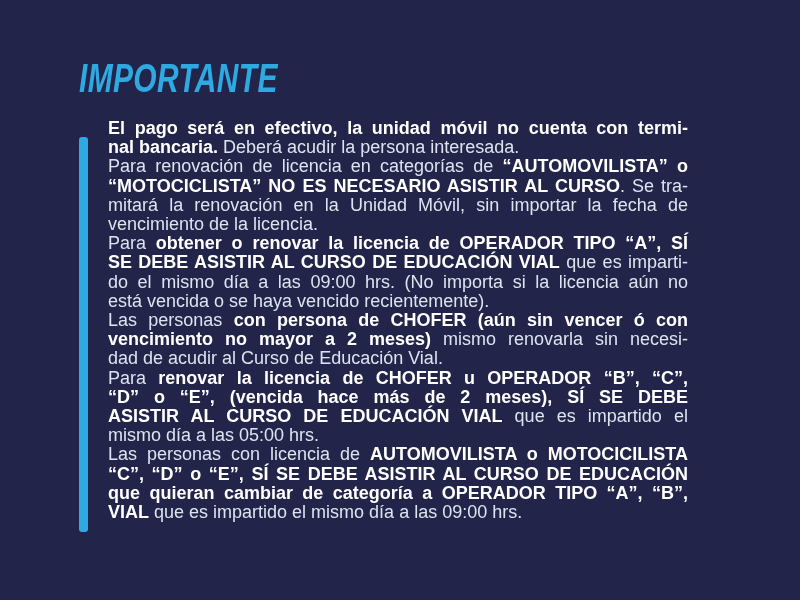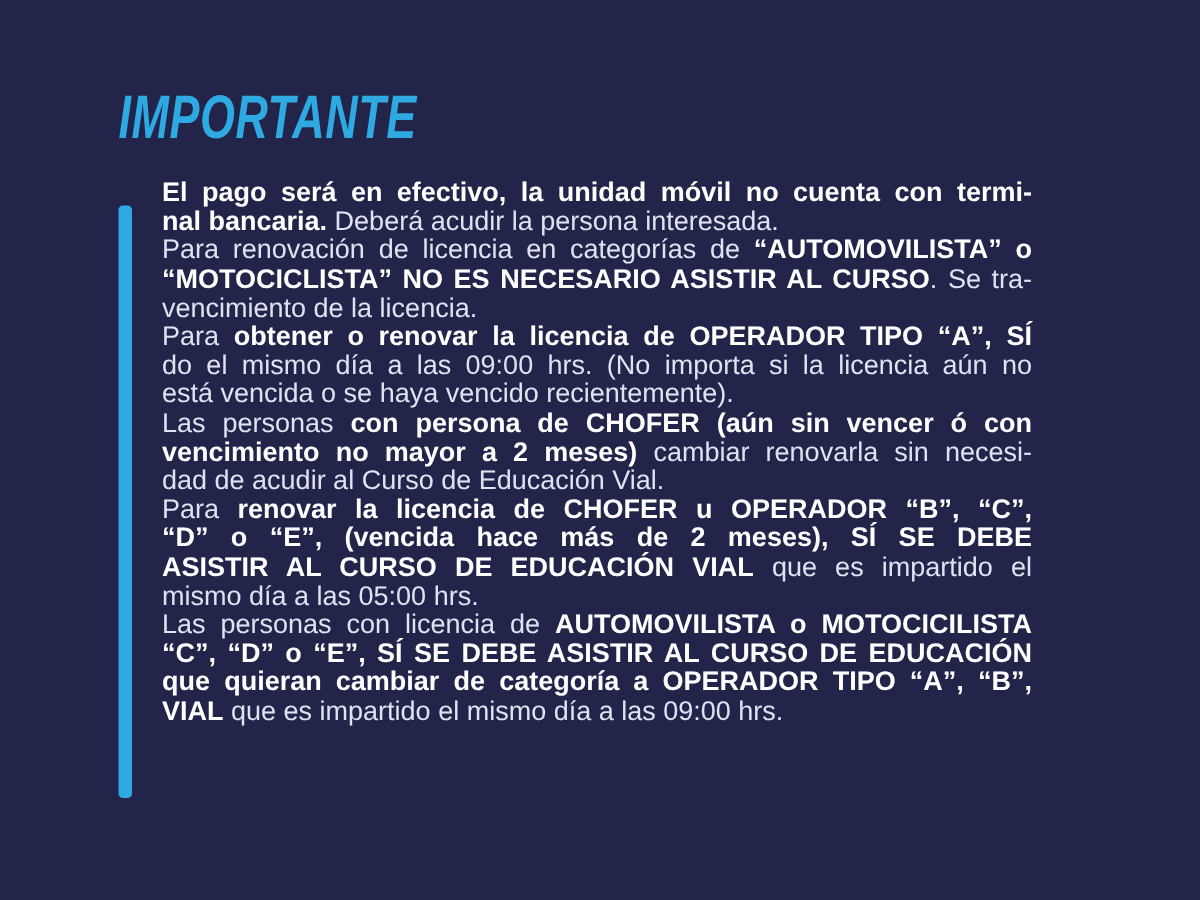--- a/index.html
+++ b/index.html
@@ -71,26 +71,28 @@
 <body>
 
 <div class="poster">
   <h1 class="title">IMPORTANTE</h1>
   <div class="accent-bar"></div>
   <div class="notice-text" id="notice-text">
       <div class="line"><span class="b">El pago será en efectivo, la unidad móvil no cuenta con termi-</span></div>
       <div class="line last"><span class="b">nal bancaria.</span><span> Deberá acudir la persona interesada.</span></div>
       <div class="line"><span>Para renovación de licencia en categorías de </span><span class="b">“AUTOMOVILISTA” o</span></div>
       <div class="line"><span class="b">“MOTOCICLISTA” NO ES NECESARIO ASISTIR AL CURSO</span><span>. Se tra-</span></div>
+      <div class="line"><span>mitará la renovación en la Unidad Móvil, sin importar la fecha de</span></div>
       <div class="line last"><span>vencimiento de la licencia.</span></div>
       <div class="line"><span>Para </span><span class="b">obtener o renovar la licencia de OPERADOR TIPO “A”, SÍ</span></div>
+      <div class="line"><span class="b">SE DEBE ASISTIR AL CURSO DE EDUCACIÓN VIAL</span><span> que es imparti-</span></div>
       <div class="line"><span>do el mismo día a las 09:00 hrs. (No importa si la licencia aún no</span></div>
       <div class="line last"><span>está vencida o se haya vencido recientemente).</span></div>
       <div class="line"><span>Las personas </span><span class="b">con persona de CHOFER (aún sin vencer ó con</span></div>
-      <div class="line"><span class="b">vencimiento no mayor a 2 meses)</span><span> cambiar renovarla sin necesi-</span></div>
+      <div class="line"><span class="b">vencimiento no mayor a 2 meses)</span><span> mismo renovarla sin necesi-</span></div>
       <div class="line last"><span>dad de acudir al Curso de Educación Vial.</span></div>
       <div class="line"><span>Para </span><span class="b">renovar la licencia de CHOFER u OPERADOR “B”, “C”,</span></div>
       <div class="line"><span class="b">“D” o “E”, (vencida hace más de 2 meses), SÍ SE DEBE</span></div>
       <div class="line"><span class="b">ASISTIR AL CURSO DE EDUCACIÓN VIAL</span><span> que es impartido el</span></div>
       <div class="line last"><span>mismo día a las 05:00 hrs.</span></div>
       <div class="line"><span>Las personas con licencia de </span><span class="b">AUTOMOVILISTA o MOTOCICILISTA</span></div>
       <div class="line"><span class="b">“C”, “D” o “E”, SÍ SE DEBE ASISTIR AL CURSO DE EDUCACIÓN</span></div>
       <div class="line"><span class="b">que quieran cambiar de categoría a OPERADOR TIPO “A”, “B”,</span></div>
       <div class="line last"><span class="b">VIAL</span><span> que es impartido el mismo día a las 09:00 hrs.</span></div>
     </div>

